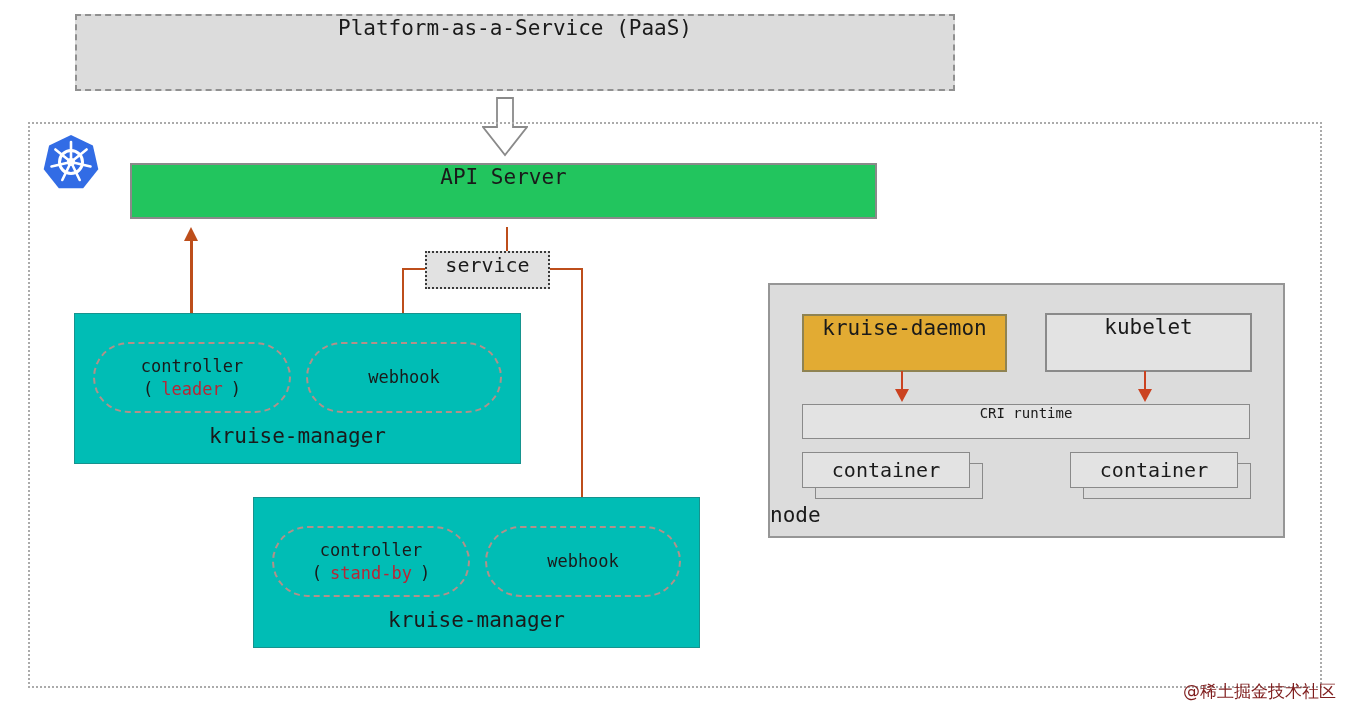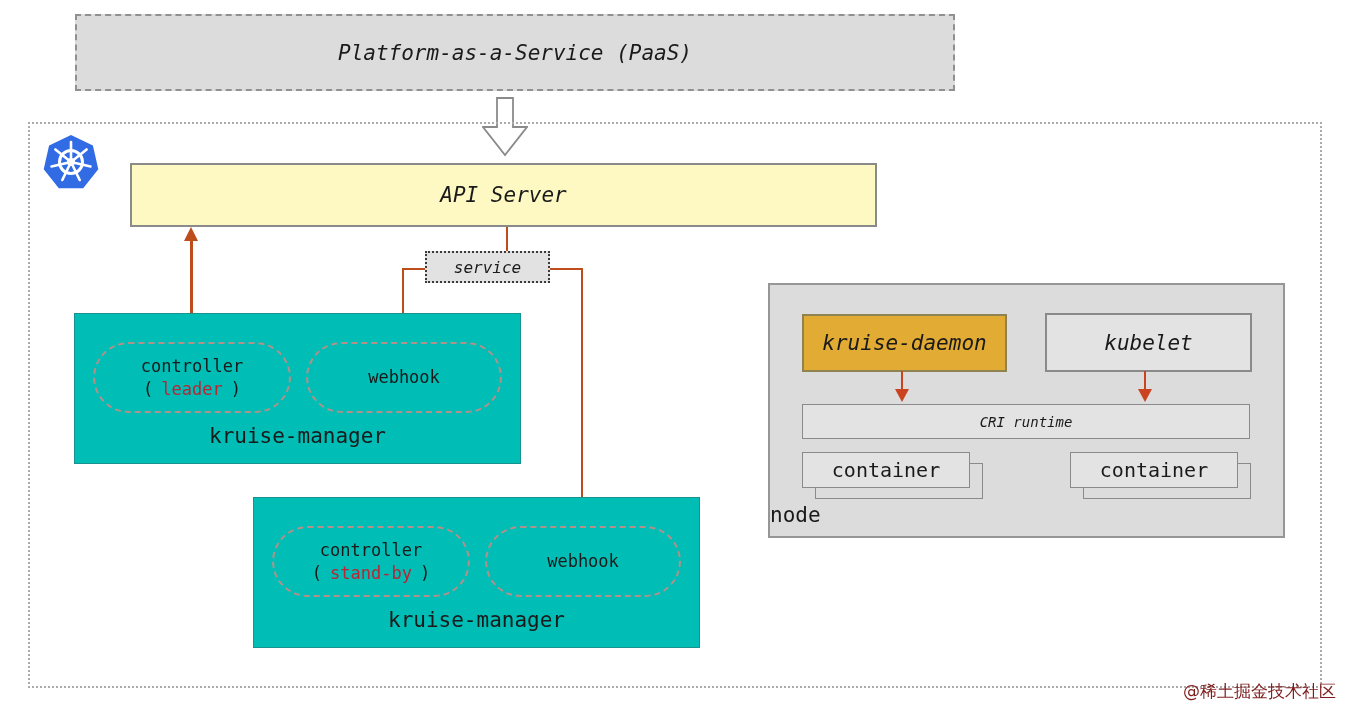--- a/index.html
+++ b/index.html
@@ -14,39 +14,39 @@
     --role-red:#b82636;
     --gold:#e2ab33;
     --gold-border:#8f8352;
     --ink:#1a1a1a;
   }
   *{margin:0;padding:0;box-sizing:border-box;}
   html,body{background:#fff;}
   body{font-family:"DejaVu Sans Mono","Liberation Mono",monospace;color:var(--ink);}
   .stage{position:relative;width:1350px;height:710px;background:#fff;overflow:hidden;}
 
-  .box{position:absolute;display:flex;align-items:center;justify-content:center;font-style:italic;}
+  .box{position:absolute;display:flex;align-items:flex-start;justify-content:center;}
 
   
   .paas{left:75px;top:14px;width:880px;height:77px;background:#dcdcdc;border:2px dashed #909090;font-size:21px;}
 
   
   .big-arrow{position:absolute;left:482px;top:97px;}
 
   
   .cluster{position:absolute;left:28px;top:122px;width:1294px;height:566px;border:2px dotted #ababab;background:transparent;}
 
   
   .k8s{position:absolute;left:42px;top:134px;width:58px;height:58px;}
 
   
-  .api-server{left:130px;top:163px;width:747px;height:64px;background:#fef9c3;border:2px solid var(--gray-border);font-size:21px;}
-
-  
-  .service{left:425px;top:251px;width:125px;height:32px;background:#e2e2e2;border:2px dotted #3a3a3a;font-size:16px;}
+  .api-server{left:130px;top:163px;width:747px;height:56px;background:#22c55e;border:2px solid var(--gray-border);font-size:21px;}
+
+  
+  .service{left:425px;top:251px;width:125px;height:38px;background:#e2e2e2;border:2px dotted #3a3a3a;font-size:20px;}
 
   
   .manager{position:absolute;width:447px;height:151px;background:var(--teal);border:1px solid var(--teal-border);}
   .manager-1{left:74px;top:313px;}
   .manager-2{left:253px;top:497px;}
   .pill{position:absolute;height:71px;border:2px dashed var(--pill-dash);border-radius:36px;display:flex;flex-direction:column;align-items:center;justify-content:center;font-size:17px;line-height:1.3;}
   .pill-controller{left:18px;top:28px;width:198px;}
   .pill-webhook{left:231px;top:28px;width:196px;}
   .role-line{display:flex;gap:8px;}
   .role{color:var(--role-red);}

